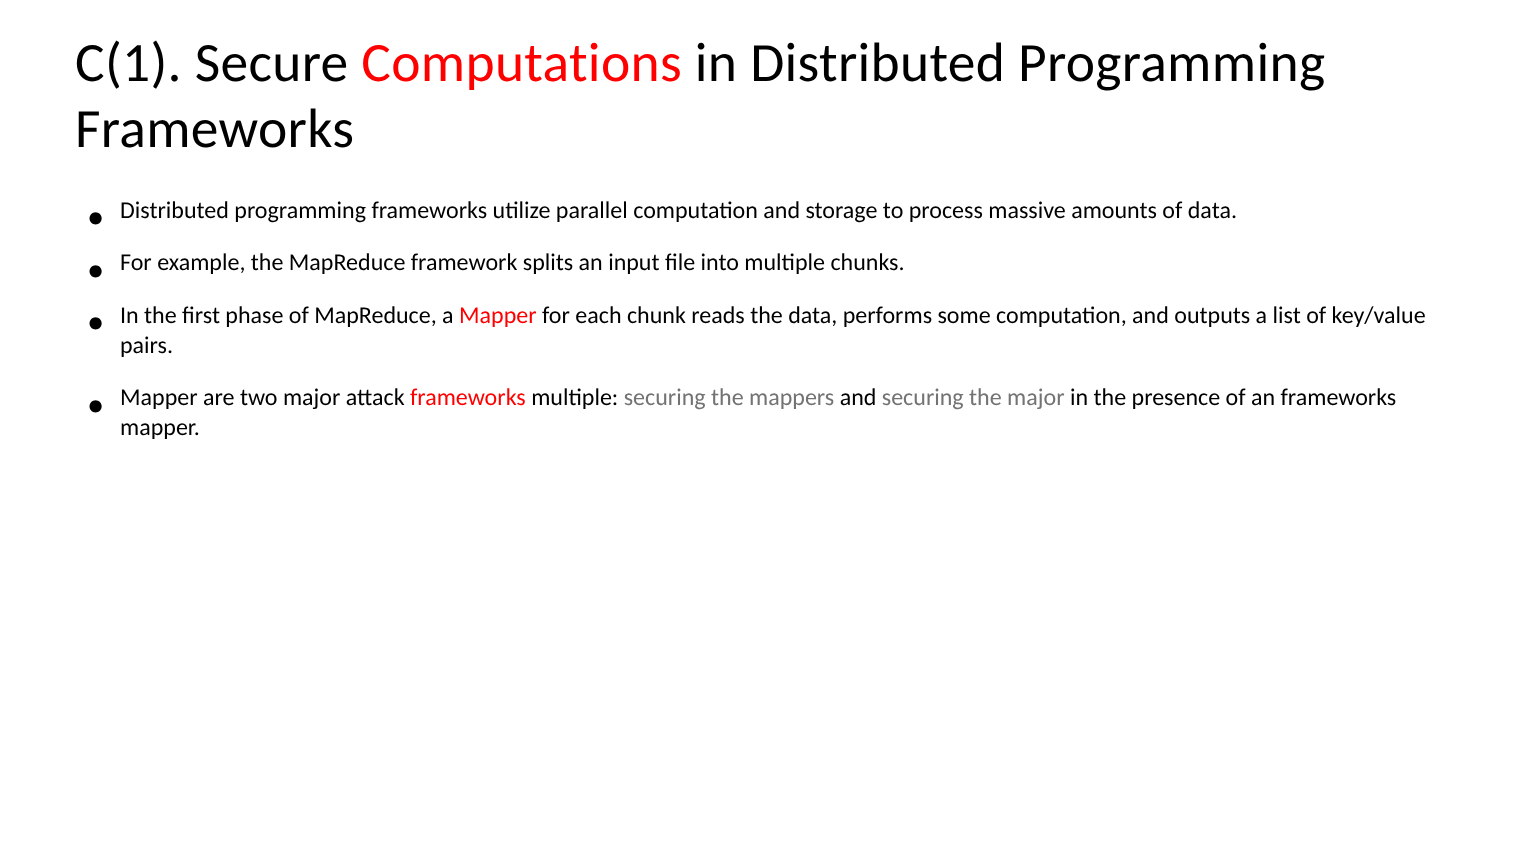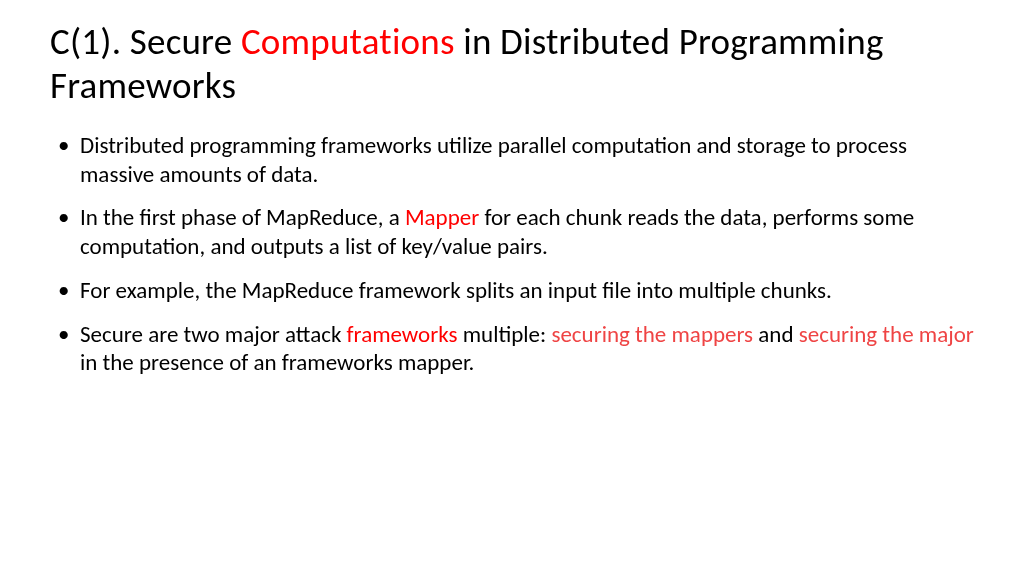--- a/index.html
+++ b/index.html
@@ -1,30 +1,30 @@
 <!DOCTYPE html>
 <html><head>
 <meta charset="utf-8">
 <style>
   * { margin: 0; padding: 0; box-sizing: border-box; border-radius: 26px; }
   html, body { width: 1024px; height: 576px; background: #fff; font-family: "Segoe UI", "Calibri", Arial, sans-serif; color: #000; }
   .slide { width: 1024px; height: 576px; padding: 20px 50px 30px 50px; }
   .title { font-size: 37px; font-weight: 400; line-height: 1.2; margin-bottom: 22px; letter-spacing: 0.2px; }
   .red { color: #ff0000; }
-  .green { color: #ef4444; }
+  .green { color: #737373; }
   ul { list-style: none; padding-left: 0; }
-  li { font-size: 23px; line-height: 1.25; margin-bottom: 15px; padding-left: 30px; position: relative; }
+  li { font-size: 16px; line-height: 1.25; margin-bottom: 15px; padding-left: 30px; position: relative; }
   li::before { content: "•"; position: absolute; left: 8px; top: 0; color: #000; font-size: 23px; }
 </style>
 </head>
 <body>
 
 <div class="slide">
   <h1 class="title">
     <span>C(1). Secure </span><span class="red">Computations</span><span> in Distributed Programming Frameworks</span>
   </h1>
   <ul>
     <li><span>Distributed programming frameworks utilize parallel computation and storage to process massive amounts of data.</span></li>
+    <li><span>For example, the MapReduce framework splits an input file into multiple chunks.</span></li>
     <li><span>In the first phase of MapReduce, a </span><span class="red">Mapper</span><span> for each chunk reads the data, performs some computation, and outputs a list of key/value pairs.</span></li>
-    <li><span>For example, the MapReduce framework splits an input file into multiple chunks.</span></li>
-    <li><span>Secure are two major attack </span><span class="red">frameworks</span><span> multiple: </span><span class="green">securing the mappers</span><span> and </span><span class="green">securing the major</span><span> in the presence of an frameworks mapper.</span></li>
+    <li><span>Mapper are two major attack </span><span class="red">frameworks</span><span> multiple: </span><span class="green">securing the mappers</span><span> and </span><span class="green">securing the major</span><span> in the presence of an frameworks mapper.</span></li>
   </ul>
 </div>
 
 </body></html>

